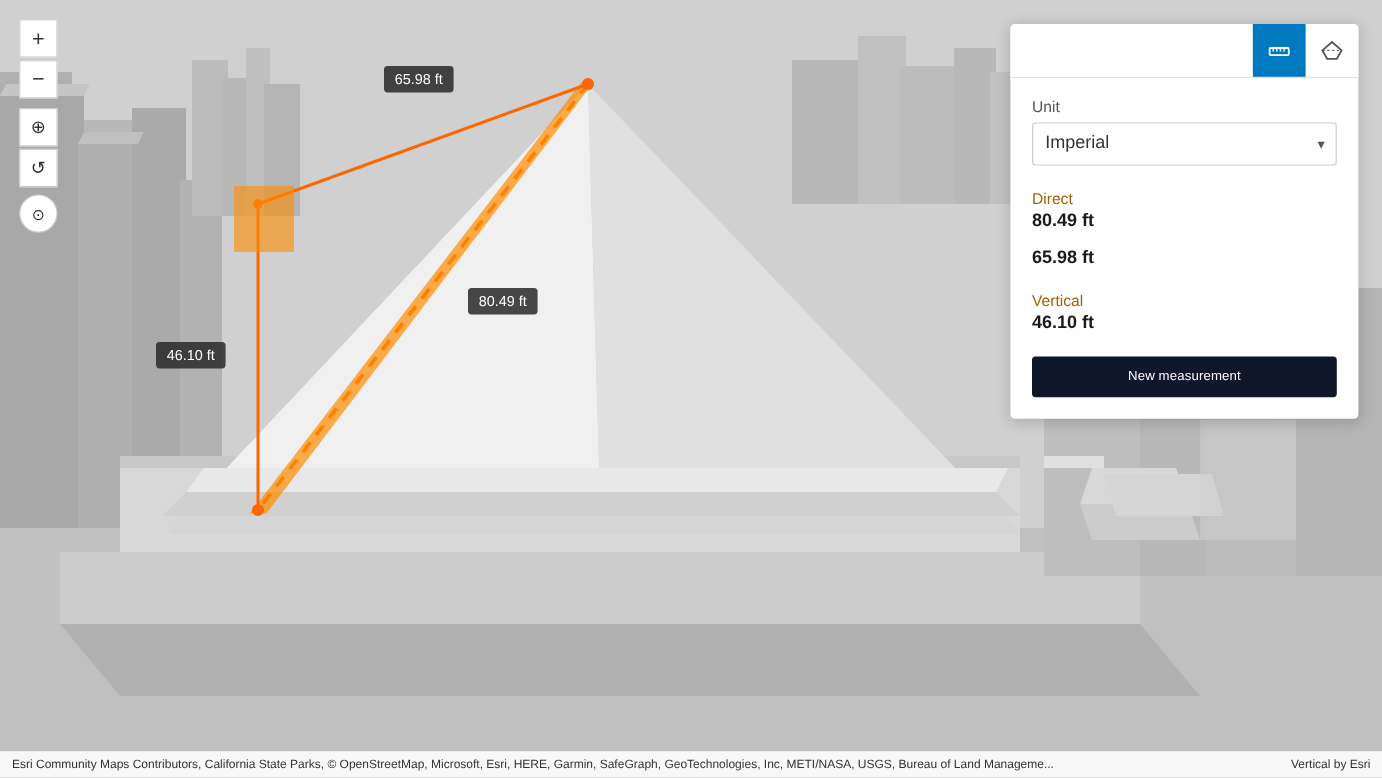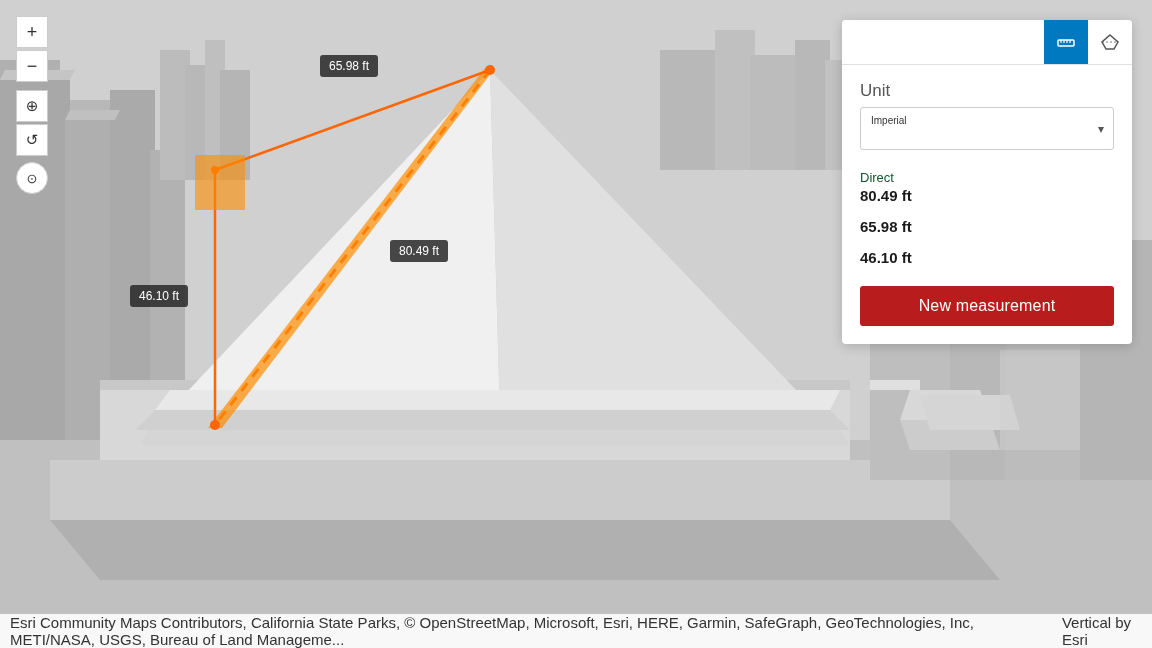--- a/index.html
+++ b/index.html
@@ -101,36 +101,36 @@
     .panel-icon-btn.active {
       background: #0079c1;
       color: white;
     }
 
     .panel-body {
       padding: 16px 18px 18px;
     }
 
     .panel-label {
-      font-size: 17px;
+      font-size: 13px;
       color: #555;
       margin-bottom: 6px;
     }
 
     
     .unit-select-wrapper {
       position: relative;
       margin-bottom: 18px;
     }
     .unit-select {
       width: 100%;
-      padding: 7px 32px 23px 10px;
+      padding: 7px 32px 10px 10px;
       border: 1px solid #ccc;
       border-radius: 3px;
-      font-size: 10px;
+      font-size: 15px;
       color: #333;
       appearance: none;
       -webkit-appearance: none;
       background: white;
       cursor: pointer;
     }
     .unit-select-arrow {
       position: absolute;
       right: 10px;
       top: 50%;
@@ -139,58 +139,58 @@
       color: #555;
       pointer-events: none;
     }
 
     
     .measurement-row {
       margin-bottom: 14px;
     }
     .measurement-name {
       font-size: 13px;
-      color: #14532d;
+      color: #a16207;
       margin-bottom: 2px;
       margin-top: 20px;
     }
     .measurement-value {
       font-size: 15px;
       font-weight: 600;
       color: #1a1a1a;
     }
 
     
     .new-measurement-btn {
       width: 100%;
       padding: 11px;
-      background: #b91c1c;
+      background: #0f172a;
       color: white;
       border: none;
       border-radius: 3px;
-      font-size: 16px;
+      font-size: 11px;
       font-weight: 500;
       cursor: pointer;
       margin-top: 6px;
       letter-spacing: 0.01em;
     }
 
     
     .attribution {
       position: absolute;
       bottom: 0;
       left: 0;
       right: 0;
-      height: 34px;
+      height: 22px;
       background: rgba(255,255,255,0.88);
       display: flex;
       align-items: center;
       justify-content: space-between;
       padding: 0 10px;
-      font-size: 15px;
+      font-size: 10px;
       color: #333;
       z-index: 40;
     }
   </style>
 </head>
 <body>
 
 <div id="map-container">
 
   <svg id="map-svg" viewBox="0 0 1152 648" xmlns="http://www.w3.org/2000/svg">
@@ -319,20 +319,21 @@
       <div class="measurement-row">
         <div class="measurement-name">Direct</div>
         <div class="measurement-value">80.49 ft</div>
       </div>
 
       <div class="measurement-row">
         <div class="measurement-value">65.98 ft</div>
       </div>
 
       <div class="measurement-row">
+        <div class="measurement-name">Vertical</div>
         <div class="measurement-value">46.10 ft</div>
       </div>
 
       <button class="new-measurement-btn">New measurement</button>
     </div>
   </div>
 
   <div class="attribution">
     <span>Esri Community Maps Contributors, California State Parks, © OpenStreetMap, Microsoft, Esri, HERE, Garmin, SafeGraph, GeoTechnologies, Inc, METI/NASA, USGS, Bureau of Land Manageme...</span>
     <span>Vertical by Esri</span>

